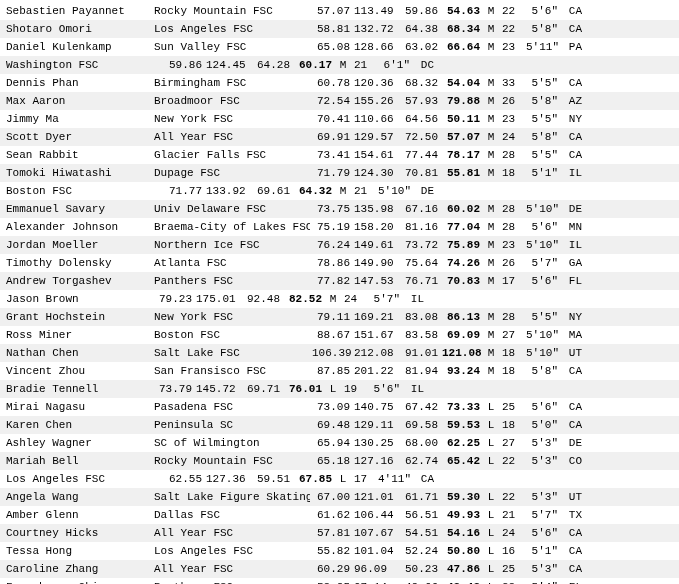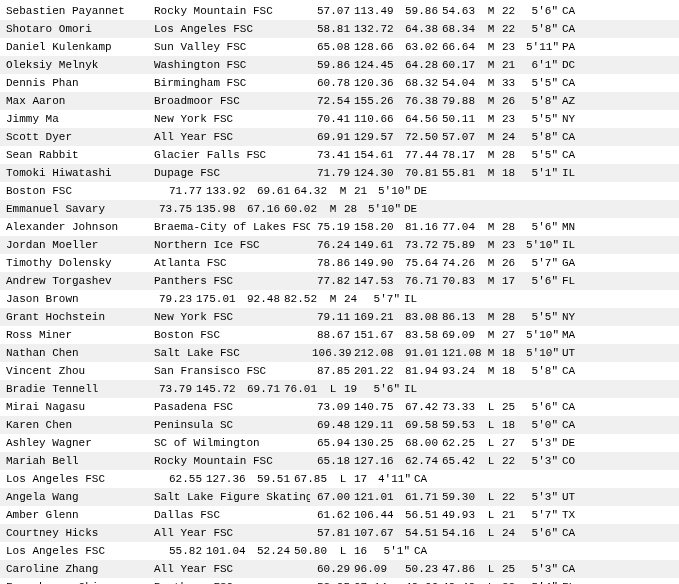--- a/index.html
+++ b/index.html
@@ -53,41 +53,42 @@
       text-align: left;
     }
     .col-num3 {
       width: 42px;
       flex-shrink: 0;
       text-align: right;
     }
     .col-num4 {
       width: 42px;
       flex-shrink: 0;
-      text-align: left;
+      text-align: right;
+      font-weight: bold;
     }
     .col-sex {
       width: 18px;
       flex-shrink: 0;
       text-align: center;
     }
     .col-age {
       width: 24px;
       flex-shrink: 0;
       text-align: left;
     }
     .col-height {
       width: 36px;
       flex-shrink: 0;
       text-align: right;
     }
     .col-state {
       width: 24px;
       flex-shrink: 0;
-      text-align: left;
+      text-align: right;
     }
     .underline-red {
       text-decoration-color: red;
     }
     .cell {
       padding: 0 2px;
     }
   </style>
 </head>
 <body>
@@ -123,21 +124,20 @@
       <span class="col-num1 cell">65.08</span>
       <span class="col-num2 cell">128.66</span>
       <span class="col-num3 cell">63.02</span>
       <span class="col-num4 cell">66.64</span>
       <span class="col-sex cell">M</span>
       <span class="col-age cell">23</span>
       <span class="col-height cell">5'11"</span>
       <span class="col-state cell">PA</span>
     </div>
     <div class="data-row">
-      <span class="col-name cell">Oleksiy Melnyk</span>
       <span class="col-club cell">Washington FSC</span>
       <span class="col-num1 cell">59.86</span>
       <span class="col-num2 cell">124.45</span>
       <span class="col-num3 cell">64.28</span>
       <span class="col-num4 cell">60.17</span>
       <span class="col-sex cell">M</span>
       <span class="col-age cell">21</span>
       <span class="col-height cell">6'1"</span>
       <span class="col-state cell">DC</span>
     </div>
@@ -151,21 +151,21 @@
       <span class="col-sex cell">M</span>
       <span class="col-age cell">33</span>
       <span class="col-height cell">5'5"</span>
       <span class="col-state cell">CA</span>
     </div>
     <div class="data-row">
       <span class="col-name cell">Max Aaron</span>
       <span class="col-club cell">Broadmoor FSC</span>
       <span class="col-num1 cell">72.54</span>
       <span class="col-num2 cell">155.26</span>
-      <span class="col-num3 cell">76.38</span>
+      <span class="col-num3 cell">57.93</span>
       <span class="col-num4 cell">79.88</span>
       <span class="col-sex cell">M</span>
       <span class="col-age cell">26</span>
       <span class="col-height cell">5'8"</span>
       <span class="col-state cell">AZ</span>
     </div>
     <div class="data-row">
       <span class="col-name cell">Jimmy Ma</span>
       <span class="col-club cell">New York FSC</span>
       <span class="col-num1 cell">70.41</span>
@@ -219,20 +219,21 @@
       <span class="col-num2 cell">133.92</span>
       <span class="col-num3 cell">69.61</span>
       <span class="col-num4 cell">64.32</span>
       <span class="col-sex cell">M</span>
       <span class="col-age cell">21</span>
       <span class="col-height cell">5'10"</span>
       <span class="col-state cell">DE</span>
     </div>
     <div class="data-row">
       <span class="col-name cell">Emmanuel Savary</span>
+      <span class="col-club cell">Univ Delaware FSC</span>
       <span class="col-num1 cell">73.75</span>
       <span class="col-num2 cell">135.98</span>
       <span class="col-num3 cell">67.16</span>
       <span class="col-num4 cell">60.02</span>
       <span class="col-sex cell">M</span>
       <span class="col-age cell">28</span>
       <span class="col-height cell">5'10"</span>
       <span class="col-state cell">DE</span>
     </div>
     <div class="data-row">
@@ -442,20 +443,21 @@
       <span class="col-num1 cell">57.81</span>
       <span class="col-num2 cell">107.67</span>
       <span class="col-num3 cell">54.51</span>
       <span class="col-num4 cell">54.16</span>
       <span class="col-sex cell">L</span>
       <span class="col-age cell">24</span>
       <span class="col-height cell">5'6"</span>
       <span class="col-state cell">CA</span>
     </div>
     <div class="data-row">
+      <span class="col-name cell">Tessa Hong</span>
       <span class="col-club cell">Los Angeles FSC</span>
       <span class="col-num1 cell">55.82</span>
       <span class="col-num2 cell">101.04</span>
       <span class="col-num3 cell">52.24</span>
       <span class="col-num4 cell">50.80</span>
       <span class="col-sex cell">L</span>
       <span class="col-age cell">16</span>
       <span class="col-height cell">5'1"</span>
       <span class="col-state cell">CA</span>
     </div>

